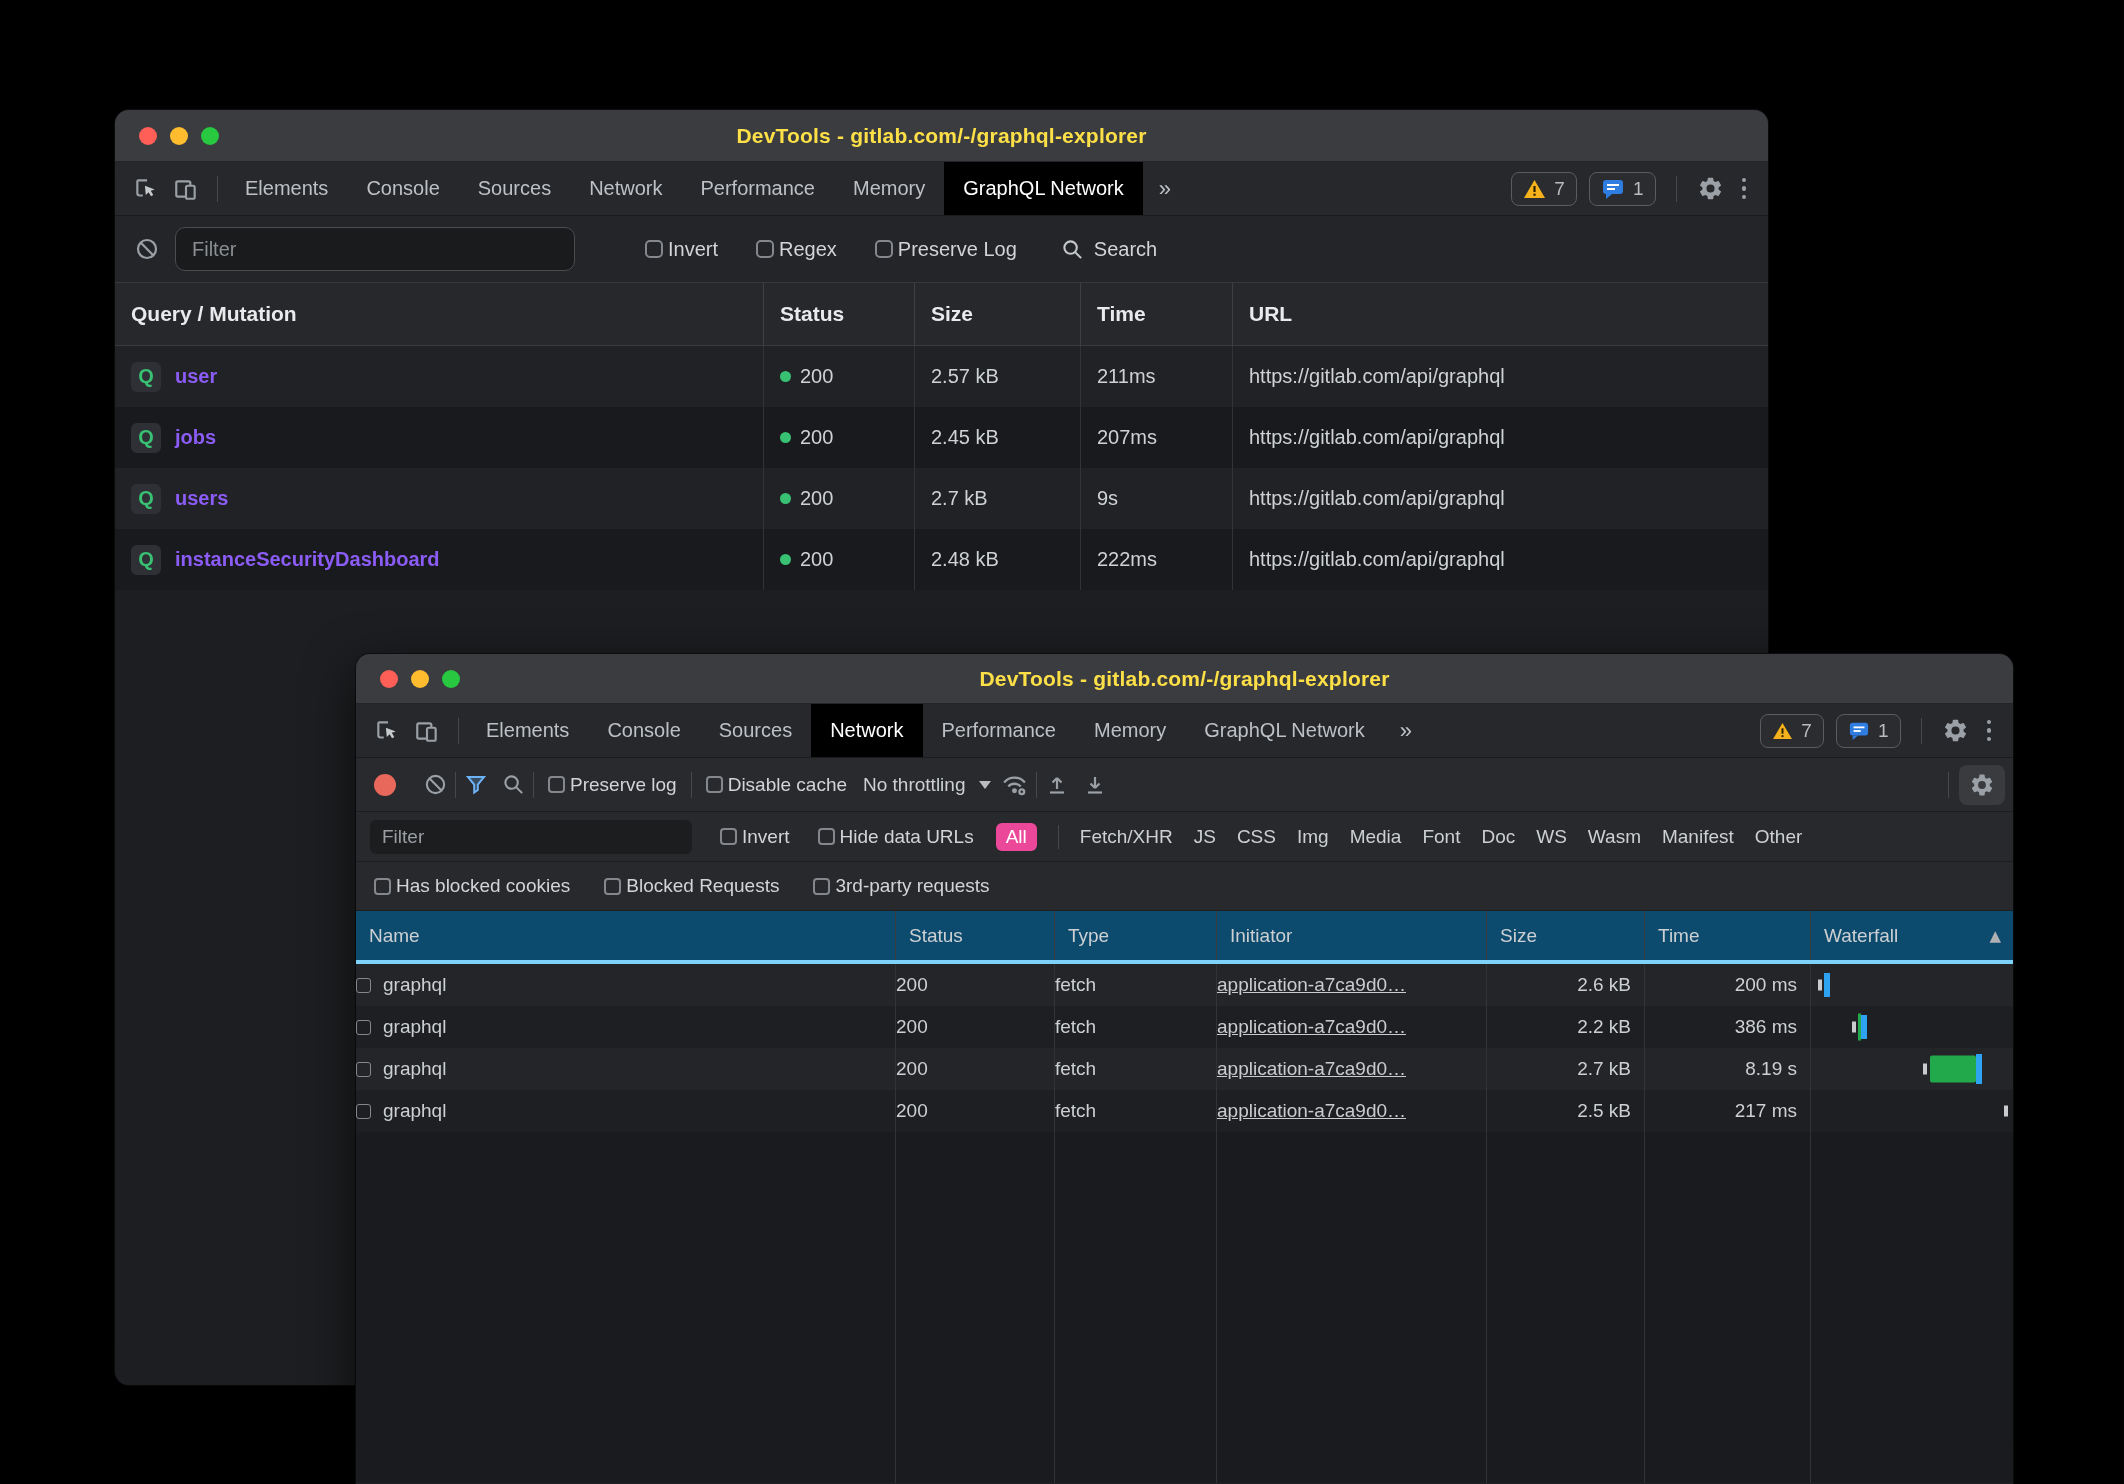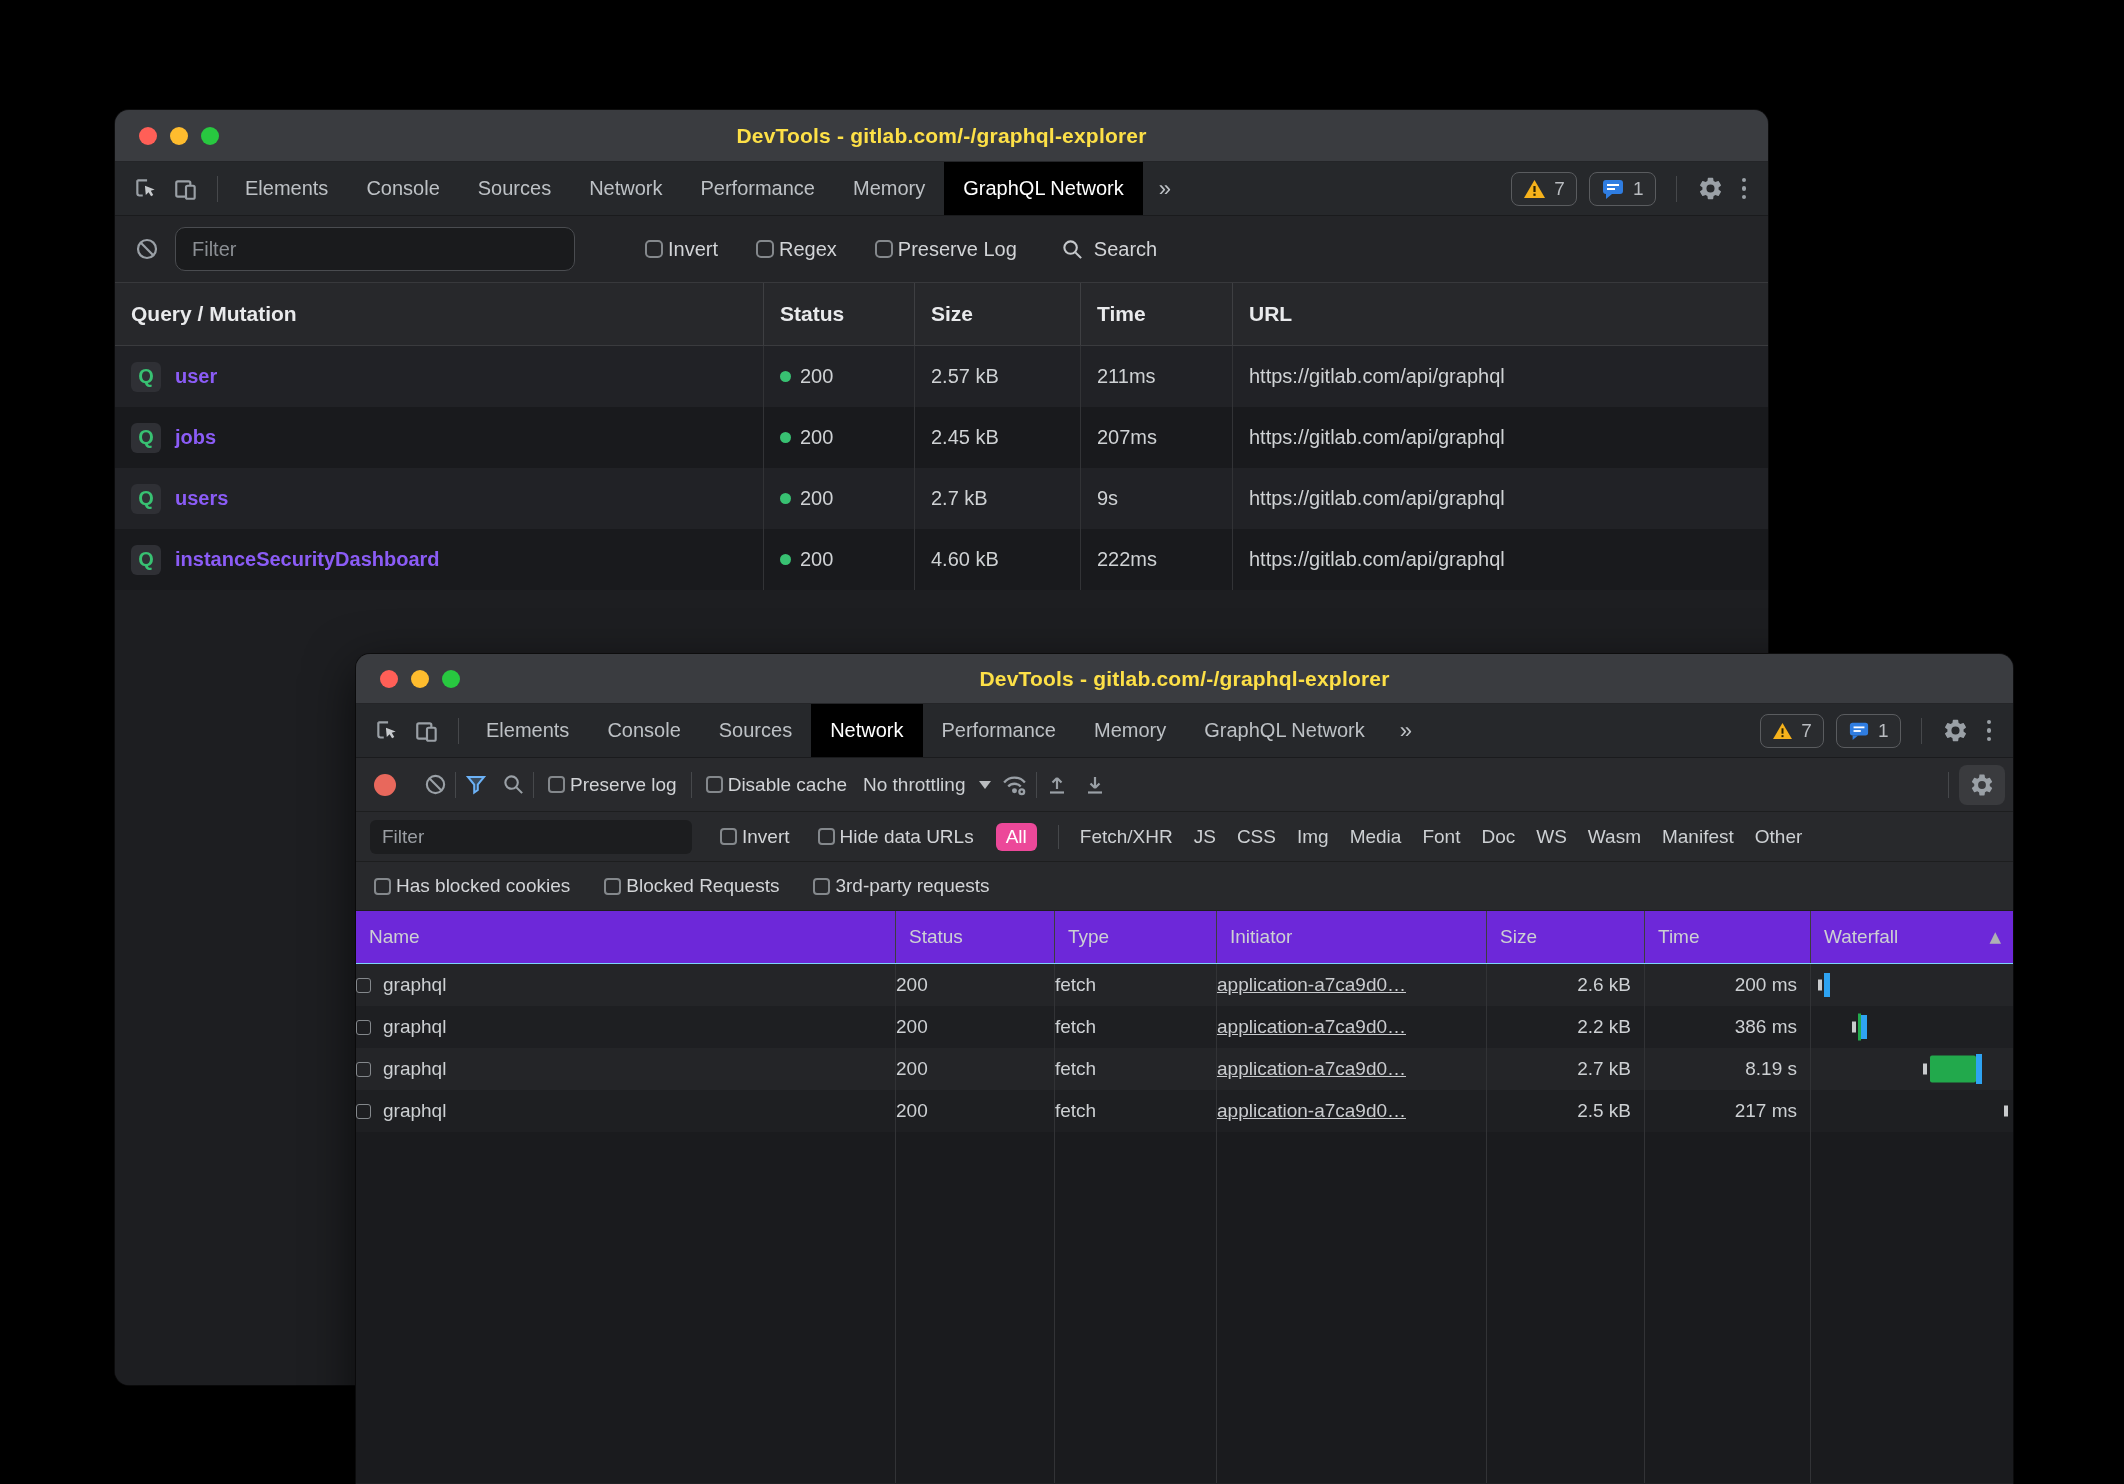--- a/index.html
+++ b/index.html
@@ -98,21 +98,21 @@
   .chip-sep { width:1px; height:24px; background:#46484b; }
 
   
   .net-cbrow { height:49px; background:#28292c; border-bottom:1px solid #1d1e1f;
                display:flex; align-items:center; padding:0 18px; gap:34px; }
   .net-cbrow .cb-item { font-size:19px; }
   .net-cbrow .cb { width:17px; height:17px; border-radius:4px; }
 
   
   .net-grid { display:grid; grid-template-columns:540px 159px 162px 270px 158px 166px 1fr; }
-  .net-header { height:53px; background:#6d28d9; border-bottom:1px solid #7dd3fc; }
+  .net-header { height:53px; background:#0c4a6e; border-bottom:4px solid #7dd3fc; }
   .net-header .cell { display:flex; align-items:center; padding-left:13px; font-size:19px; color:#cdd0d3; border-right:1px solid #3c3d40; position:relative; }
   .net-header .cell:last-child { border-right:none; }
   .sort-arrow { position:absolute; right:12px; font-size:15px; color:#aeb1b4; font-family:"DejaVu Sans",sans-serif; }
   .net-row { height:42px; }
   .net-row .cell { display:flex; align-items:center; font-size:19px; color:#cdd0d3; border-right:1px solid #323336; overflow:hidden; white-space:nowrap; }
   .net-row .cell:last-child { border-right:none; }
   .net-row.odd  { background:#242528; }
   .net-row.even { background:#1e1f22; }
   .net-row .cell.r { justify-content:flex-end; padding-right:13px; padding-left:0; }
   .row-cb { width:15px; height:15px; border:1.5px solid #84888c; border-radius:3px; margin-right:12px; flex:none; }
@@ -271,21 +271,21 @@
   </div>
   <div class="gq-grid gq-row even">
     <div class="cell">
         <span class="q-badge">Q</span>
         <span class="gq-name">instanceSecurityDashboard</span>
       </div>
     <div class="cell">
         <span class="status-dot"></span>
         <span>200</span>
       </div>
-    <div class="cell">4.60 kB</div>
+    <div class="cell">2.48 kB</div>
     <div class="cell">222ms</div>
     <div class="cell">https://gitlab.com/api/graphql</div>
   </div>
   <div class="gq-filler"></div>
 </div>
 
 <div class="window" id="front-window">
   <div class="titlebar">
     <div class="traffic">
       <span class="light l-red"></span>

